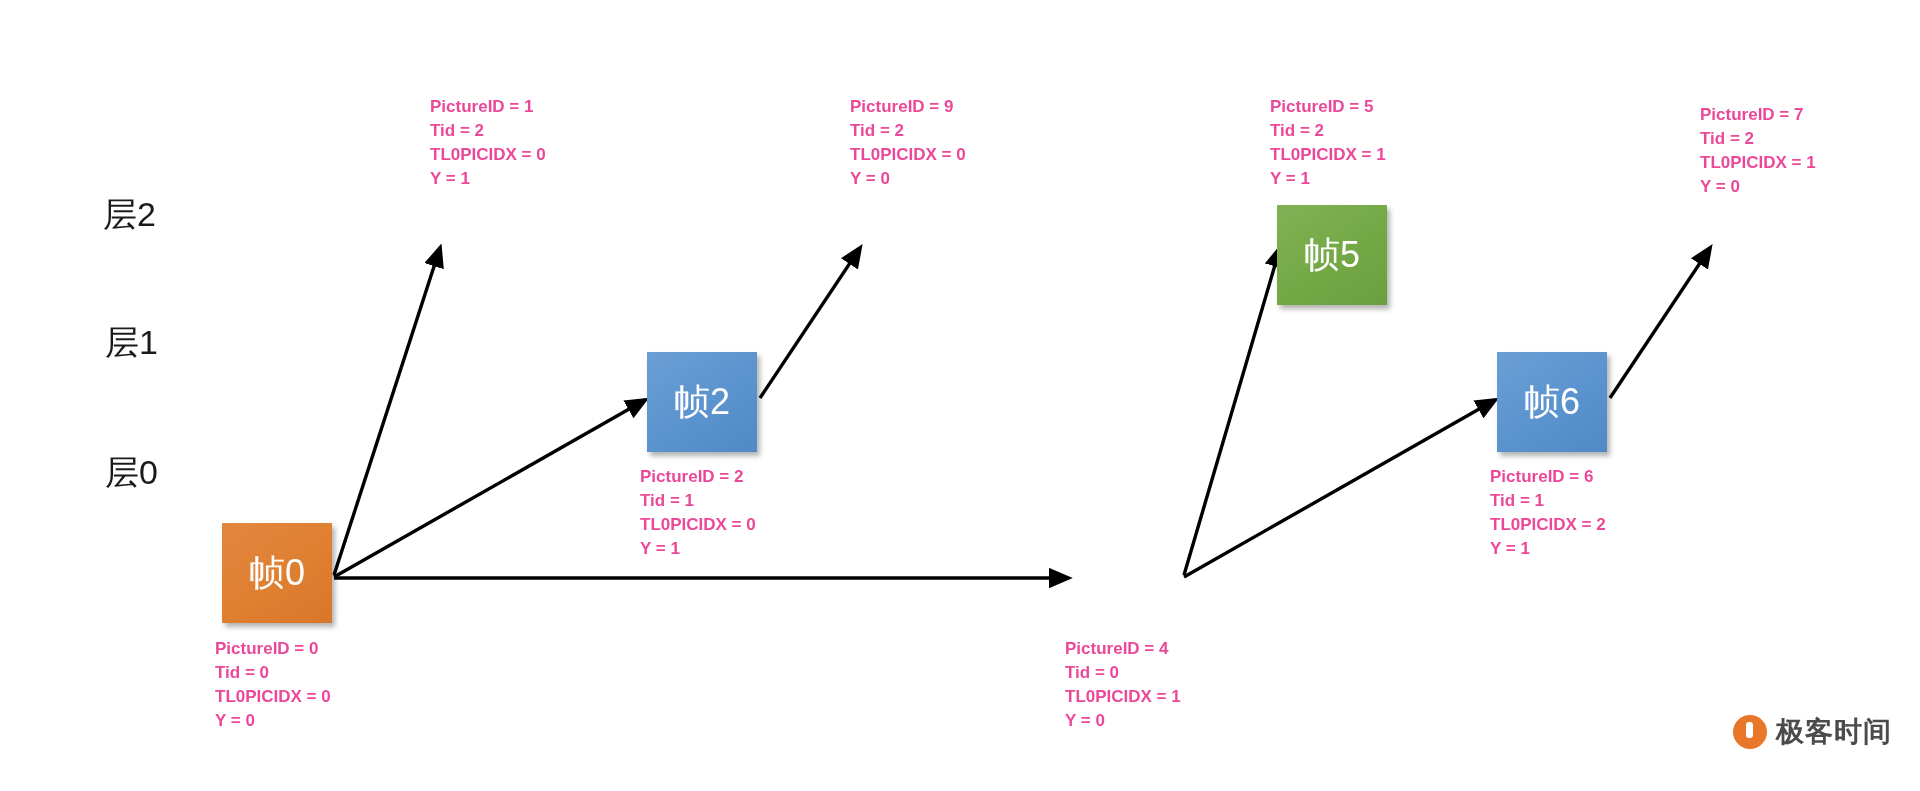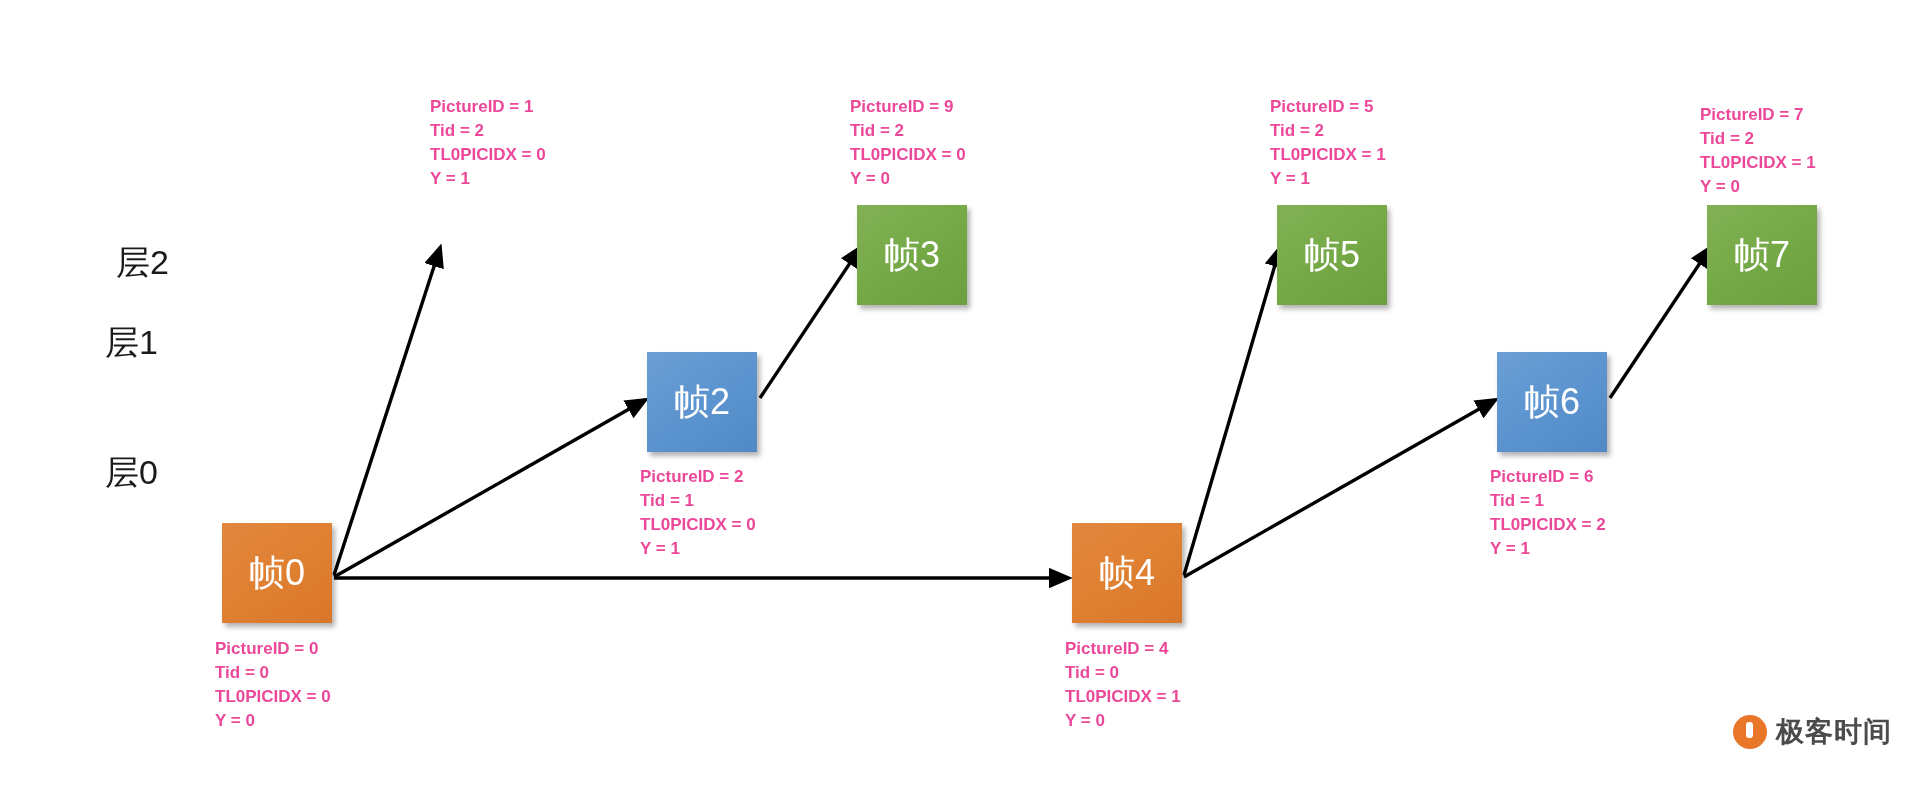--- a/index.html
+++ b/index.html
@@ -118,21 +118,21 @@
         <line x1="334" y1="575" x2="440" y2="248" stroke="#000000" stroke-width="3.4" marker-end="url(#arrowhead)"></line>
         <line x1="334" y1="577" x2="645" y2="400" stroke="#000000" stroke-width="3.4" marker-end="url(#arrowhead)"></line>
         <line x1="334" y1="578" x2="1068" y2="578" stroke="#000000" stroke-width="3.4" marker-end="url(#arrowhead)"></line>
         <line x1="760" y1="398" x2="860" y2="248" stroke="#000000" stroke-width="3.4" marker-end="url(#arrowhead)"></line>
         <line x1="1184" y1="575" x2="1280" y2="248" stroke="#000000" stroke-width="3.4" marker-end="url(#arrowhead)"></line>
         <line x1="1184" y1="577" x2="1495" y2="400" stroke="#000000" stroke-width="3.4" marker-end="url(#arrowhead)"></line>
         <line x1="1610" y1="398" x2="1710" y2="248" stroke="#000000" stroke-width="3.4" marker-end="url(#arrowhead)"></line>
       </g>
   </svg>
 
-  <div class="layer-label" style="left:116px; top:192px;margin-top:48px;">层2</div>
+  <div class="layer-label" style="left:103px; top:192px;">层2</div>
   <div class="layer-label" style="left:105px; top:320px;">层1</div>
   <div class="layer-label" style="left:105px; top:450px;">层0</div>
 
   <div class="frame-box orange" style="left:222px; top:523px;">
     <span>帧0</span>
   </div>
   <div class="annot" style="left:215px; top:637px;">
     <div>PictureID = 0</div>
     <div>Tid = 0</div>
     <div>TL0PICIDX = 0</div>
@@ -149,33 +149,27 @@
   <div class="frame-box blue" style="left:647px; top:352px;">
     <span>帧2</span>
   </div>
   <div class="annot" style="left:640px; top:465px;">
     <div>PictureID = 2</div>
     <div>Tid = 1</div>
     <div>TL0PICIDX = 0</div>
     <div>Y = 1</div>
   </div>
 
-  <div class="frame-box green" style="left:857px; top:205px;">
-    <span>帧3</span>
-  </div>
   <div class="annot" style="left:850px; top:95px;">
     <div>PictureID = 9</div>
     <div>Tid = 2</div>
     <div>TL0PICIDX = 0</div>
     <div>Y = 0</div>
   </div>
 
-  <div class="frame-box orange" style="left:1072px; top:523px;">
-    <span>帧4</span>
-  </div>
   <div class="annot" style="left:1065px; top:637px;">
     <div>PictureID = 4</div>
     <div>Tid = 0</div>
     <div>TL0PICIDX = 1</div>
     <div>Y = 0</div>
   </div>
 
   <div class="frame-box green" style="left:1277px; top:205px;">
     <span>帧5</span>
   </div>
@@ -189,23 +183,20 @@
   <div class="frame-box blue" style="left:1497px; top:352px;">
     <span>帧6</span>
   </div>
   <div class="annot" style="left:1490px; top:465px;">
     <div>PictureID = 6</div>
     <div>Tid = 1</div>
     <div>TL0PICIDX = 2</div>
     <div>Y = 1</div>
   </div>
 
-  <div class="frame-box green" style="left:1707px; top:205px;">
-    <span>帧7</span>
-  </div>
   <div class="annot" style="left:1700px; top:103px;">
     <div>PictureID = 7</div>
     <div>Tid = 2</div>
     <div>TL0PICIDX = 1</div>
     <div>Y = 0</div>
   </div>
 
   <div id="watermark" style="left:1733px; top:713px;">
     <div id="wm-logo"></div>
     <div id="wm-text">极客时间</div>

